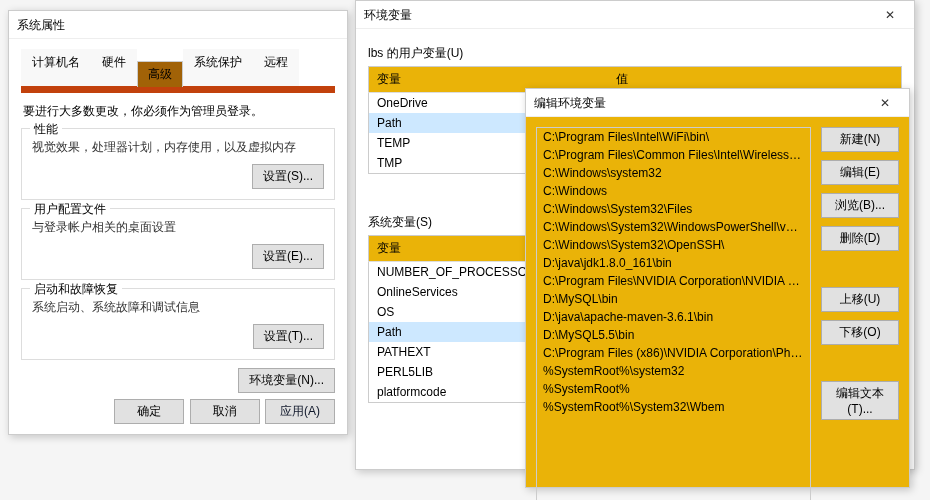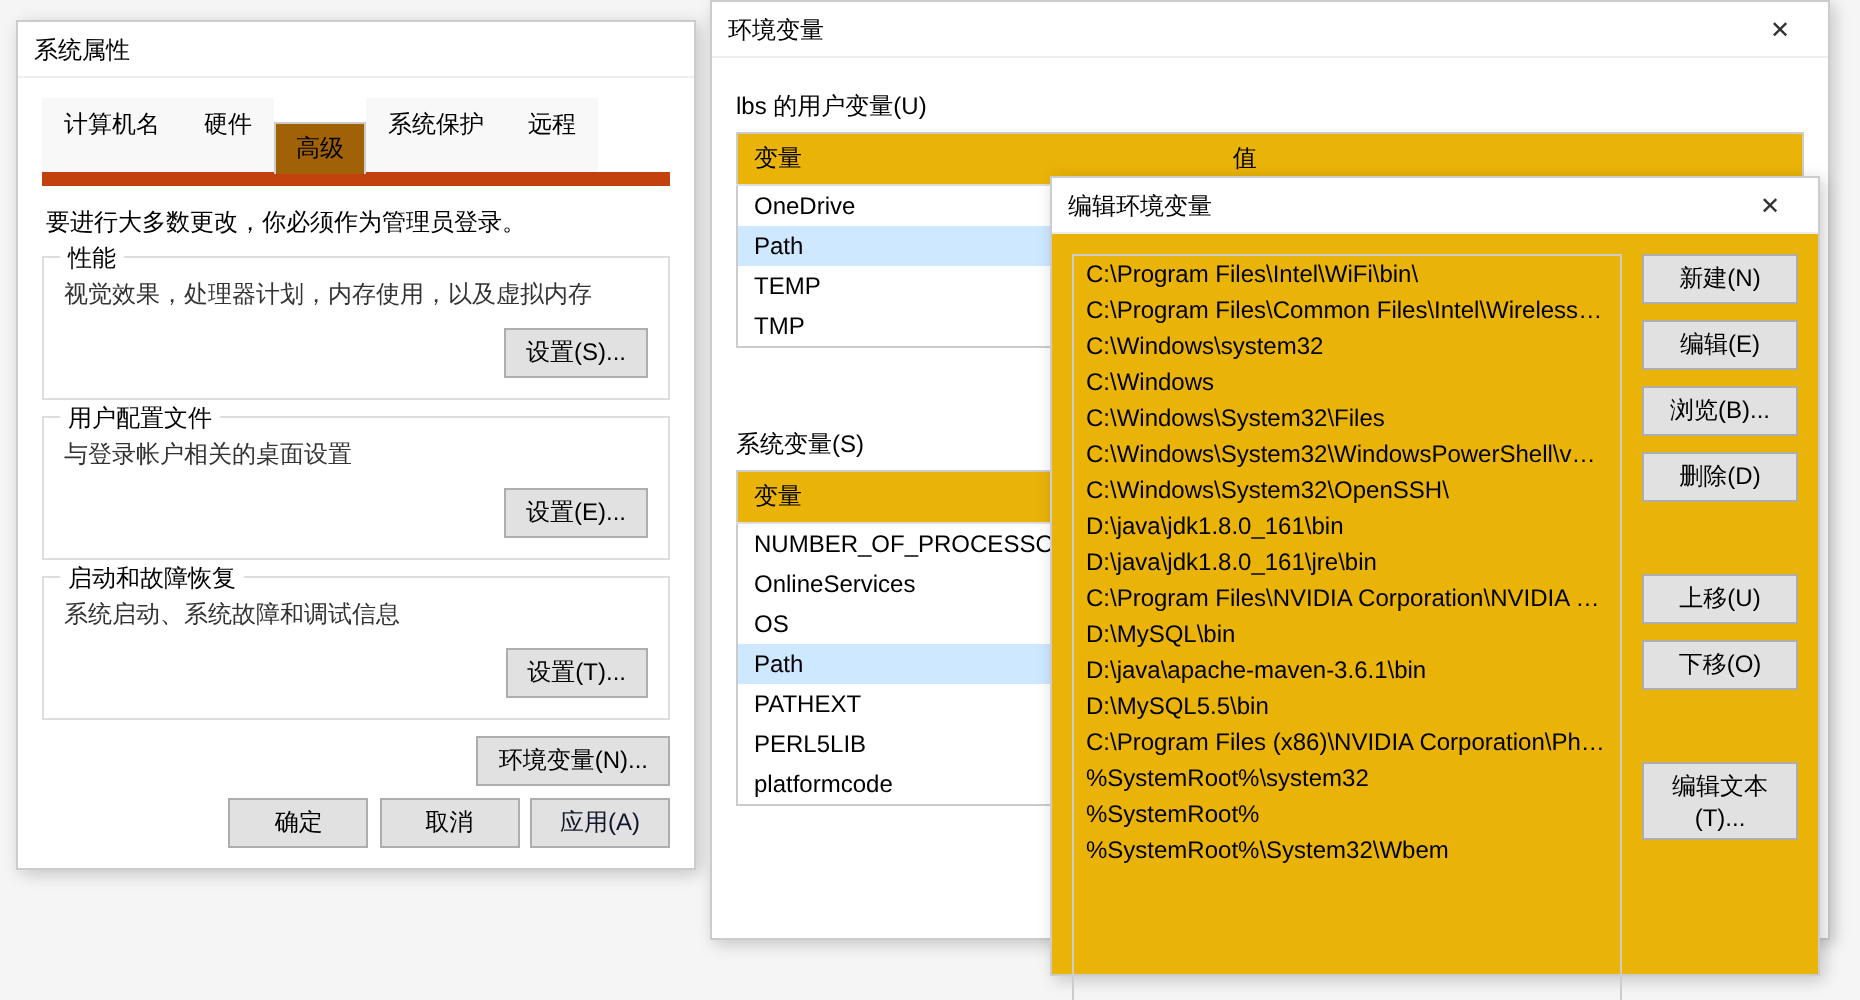--- a/index.html
+++ b/index.html
@@ -163,21 +163,20 @@
   <div class="d3body">
     <div class="listbox" id="pathlist">
         <div>C:\Program Files\Intel\WiFi\bin\</div>
         <div>C:\Program Files\Common Files\Intel\WirelessCommon\</div>
         <div>C:\Windows\system32</div>
         <div>C:\Windows</div>
         <div>C:\Windows\System32\Files</div>
         <div>C:\Windows\System32\WindowsPowerShell\v1.0\</div>
         <div>C:\Windows\System32\OpenSSH\</div>
         <div>D:\java\jdk1.8.0_161\bin</div>
-        <div>D:\java\jdk1.8.0_161\jre\bin</div>
         <div>C:\Program Files\NVIDIA Corporation\NVIDIA NvDLISR</div>
         <div>D:\MySQL\bin</div>
         <div>D:\java\apache-maven-3.6.1\bin</div>
         <div>D:\MySQL5.5\bin</div>
         <div>C:\Program Files (x86)\NVIDIA Corporation\PhysX\Common</div>
         <div>%SystemRoot%\system32</div>
         <div>%SystemRoot%</div>
         <div>%SystemRoot%\System32\Wbem</div>
       </div>
     <div class="btncol">

